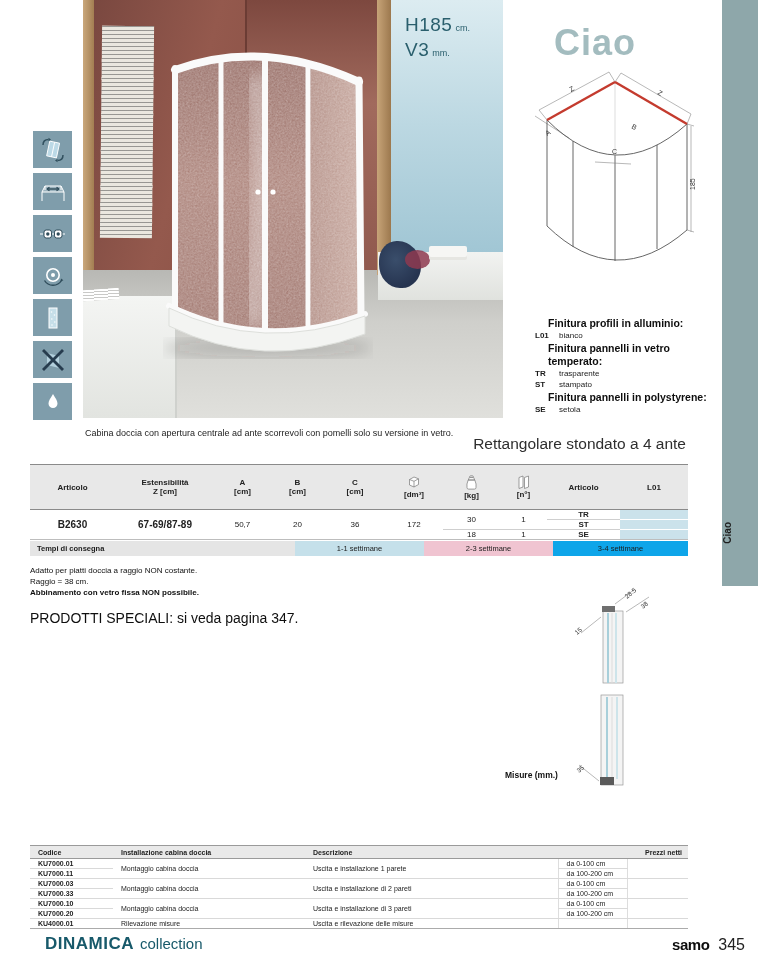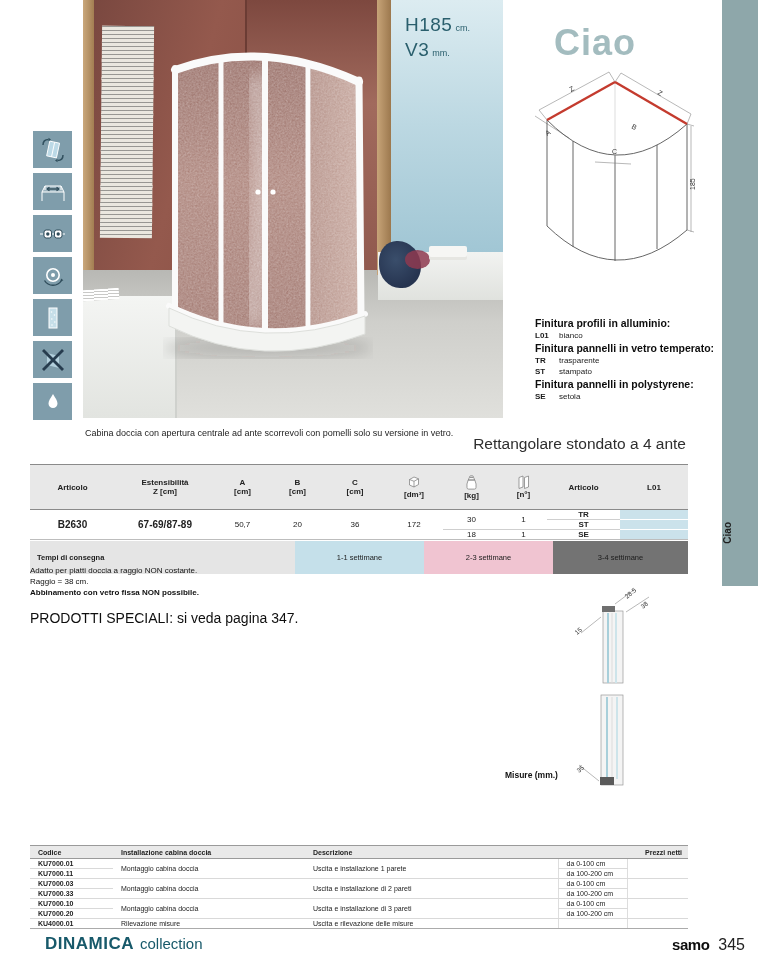--- a/index.html
+++ b/index.html
@@ -46,45 +46,45 @@
   .title{left:500px;top:22px;width:190px;text-align:center;font-size:36px;font-weight:800;color:#a3bcbf;letter-spacing:1px;}
   .subtitle{left:400px;top:435px;width:286px;text-align:right;font-size:15.5px;color:#2e2e2e;}
   .caption{left:85px;top:428px;width:420px;font-size:9px;color:#1d1d1d;}
 
   
   .iso-svg{left:533px;top:70px;}
   .iso-text{font-size:7px;fill:#333;font-family:"Liberation Sans",sans-serif;}
 
   
   .finishes{left:535px;top:316px;width:190px;}
-  .fin-head{font-size:10.5px;font-weight:bold;color:#0e0e0e;line-height:13px;margin-top:1px;}
+  .fin-head{font-size:10.5px;font-weight:bold;color:#0e0e0e;line-height:13px;margin-top:1px;margin-left:13px;}
   .fin-row{display:flex;font-size:8px;line-height:11px;color:#1a1a1a;}
   .fin-code{width:24px;font-weight:bold;}
 
   
   .main-table{left:30px;top:464px;width:658px;border-collapse:collapse;table-layout:fixed;}
   .main-table th{background:#e8e8e8;font-size:8px;font-weight:bold;color:#222;text-align:center;vertical-align:middle;
       border-top:1px solid #8a8a8a;border-bottom:1px solid #8a8a8a;height:44px;padding:0;}
   .main-table td{font-size:8px;text-align:center;vertical-align:middle;padding:0;height:9px;}
   .main-table .big{font-size:10px;font-weight:bold;}
   .main-table tbody tr:last-child td, .main-table td[rowspan="3"]{border-bottom:1px solid #bdbdbd;}
   .subsep{border-bottom:1px solid #cfcfcf !important;}
   .pan{font-weight:bold;font-size:7.5px;}
   .pan-sep{border-bottom:1px solid #cfcfcf;}
   .l01cell{background:#cbe2eb;}
   .l01-sep{border-bottom:1px solid #fff !important;}
   .hicon{display:block;margin:0 auto 1px auto;}
 
   
-  .delivery{left:30px;top:541px;width:658px;height:33px;display:flex;font-size:7.5px;color:#1c1c1c;}
+  .delivery{left:30px;top:541px;width:658px;height:15px;display:flex;font-size:7.5px;color:#1c1c1c;}
   .dl-label{width:265px;background:#e5e5e5;display:flex;align-items:center;padding-left:7px;box-sizing:border-box;font-weight:bold;}
   .dl-seg{display:flex;align-items:center;justify-content:center;}
   .seg1{width:129px;background:#c5e0ea;}
   .seg2{width:129px;background:#f0c4d1;}
-  .seg3{width:135px;background:#737373;}
+  .seg3{width:135px;background:#0ea5e9;}
 
   
   .notes{left:30px;top:565px;width:280px;font-size:8px;line-height:11px;color:#0f0f0f;}
   .notes .bold{font-weight:bold;}
   .notes .special{margin-top:15px;font-size:14px;}
 
   
   .profile-svg{left:545px;top:583px;}
   .misure-label{left:505px;top:770px;font-size:8.5px;font-weight:bold;color:#111;}
 

